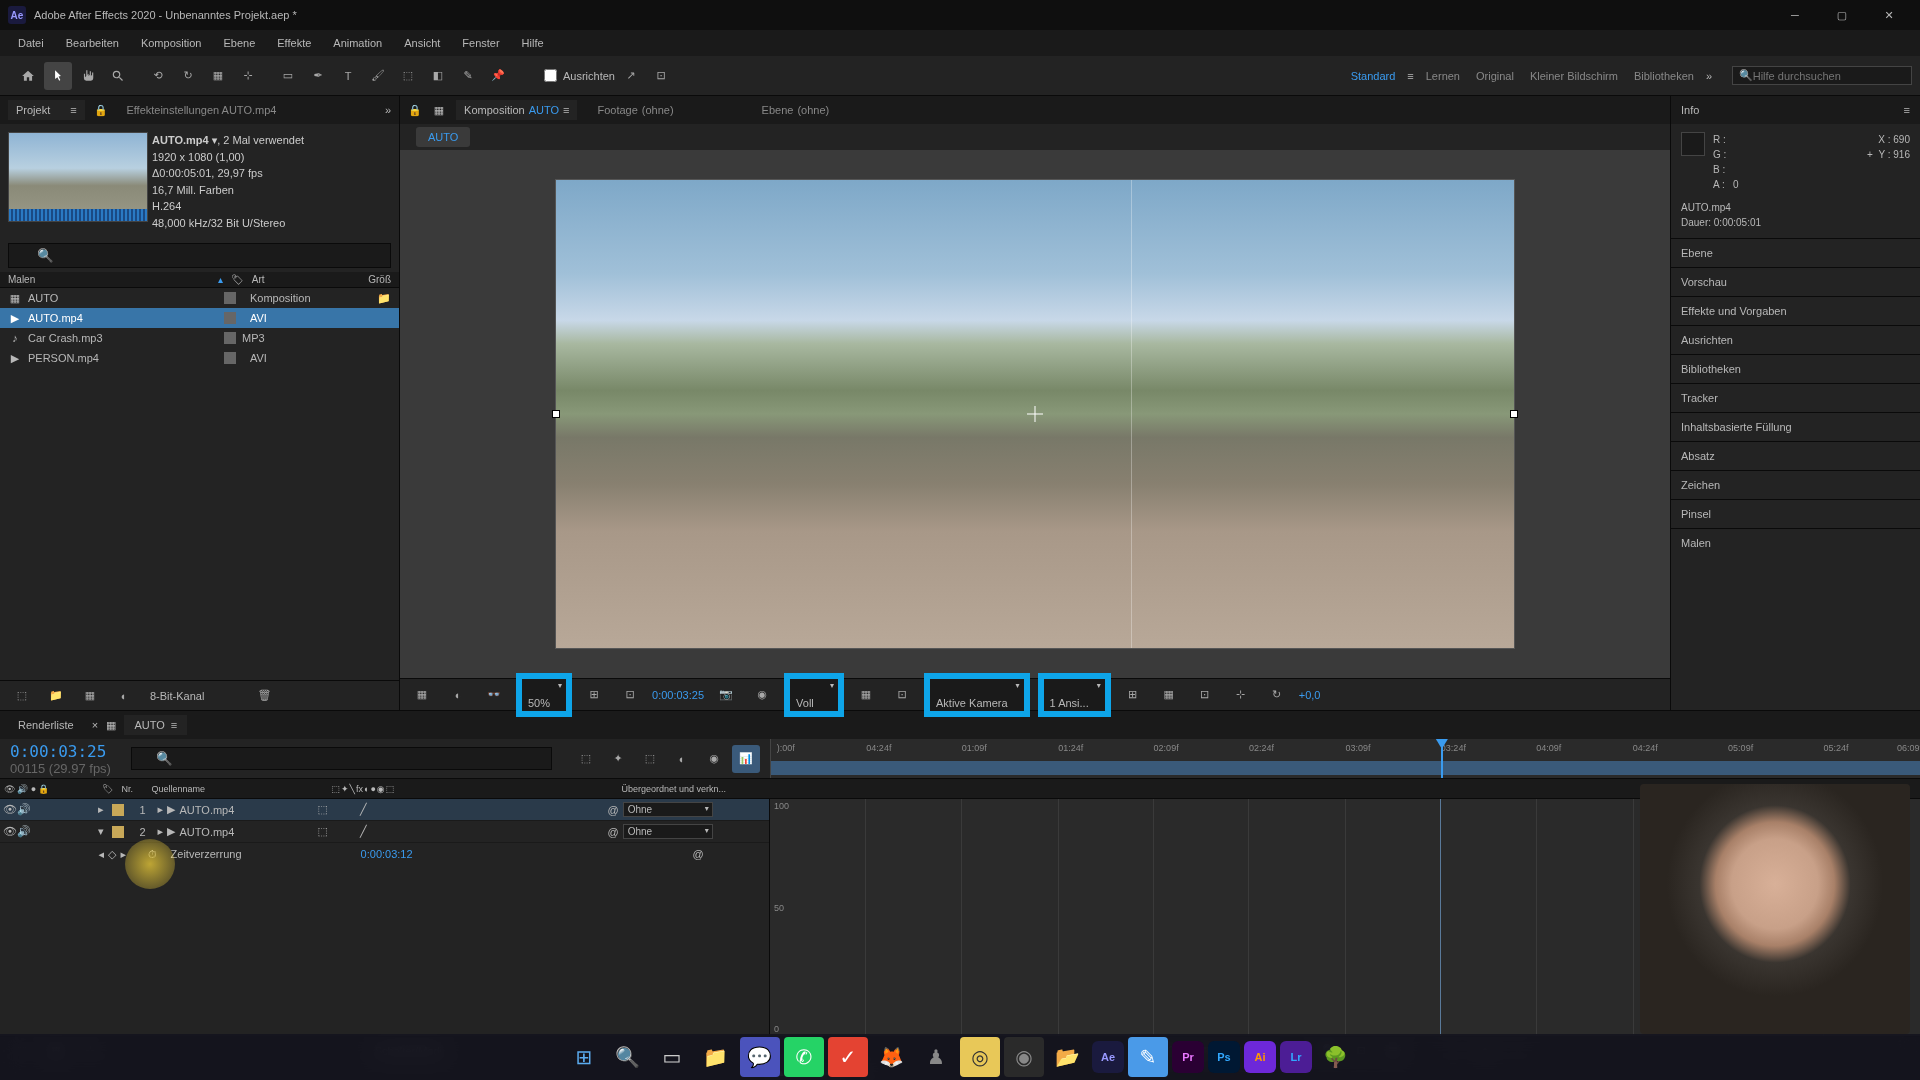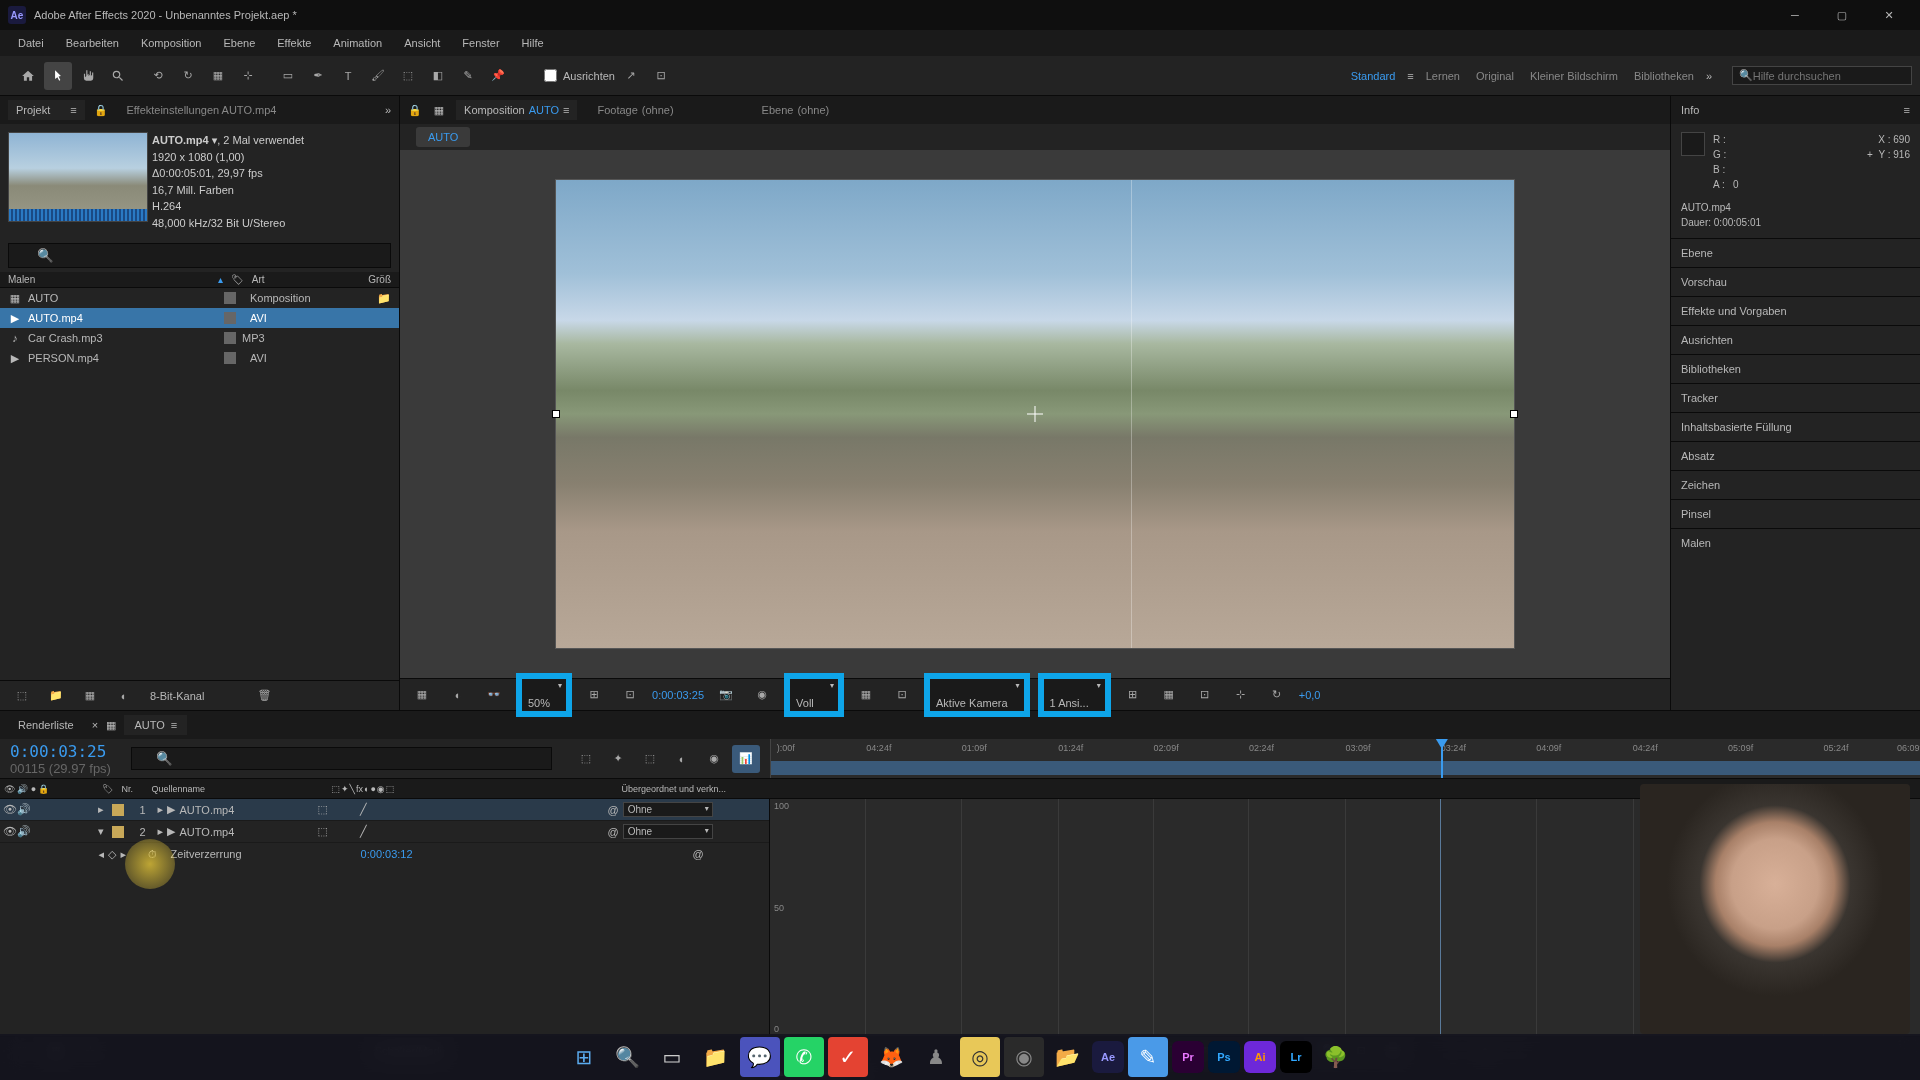--- a/index.html
+++ b/index.html
@@ -607,15 +607,15 @@
     <div class="taskbar-icon" style="background: transparent;">🦊</div>
     <div class="taskbar-icon" style="background: transparent; color: rgb(136, 136, 136);">♟</div>
     <div class="taskbar-icon" style="background: rgb(232, 200, 88); color: rgb(51, 51, 51);">◎</div>
     <div class="taskbar-icon" style="background: rgb(42, 42, 42); color: rgb(136, 136, 136);">◉</div>
     <div class="taskbar-icon" style="background: transparent;">📂</div>
     <div class="taskbar-icon app" style="background: rgb(26, 26, 62); color: rgb(153, 153, 255);">Ae</div>
     <div class="taskbar-icon" style="background: rgb(74, 154, 232); color: rgb(255, 255, 255);">✎</div>
     <div class="taskbar-icon app" style="background: rgb(42, 0, 51); color: rgb(234, 119, 255);">Pr</div>
     <div class="taskbar-icon app" style="background: rgb(0, 24, 51); color: rgb(49, 168, 255);">Ps</div>
     <div class="taskbar-icon app" style="background: #6d28d9; color: rgb(255, 154, 0);">Ai</div>
-    <div class="taskbar-icon app" style="background: #000000; color: rgb(49, 168, 255);">Lr</div>
+    <div class="taskbar-icon app" style="background: #4c1d95; color: rgb(49, 168, 255);">Lr</div>
     <div class="taskbar-icon" style="background: transparent;">🌳</div>
   </div>
 
 </body></html>

